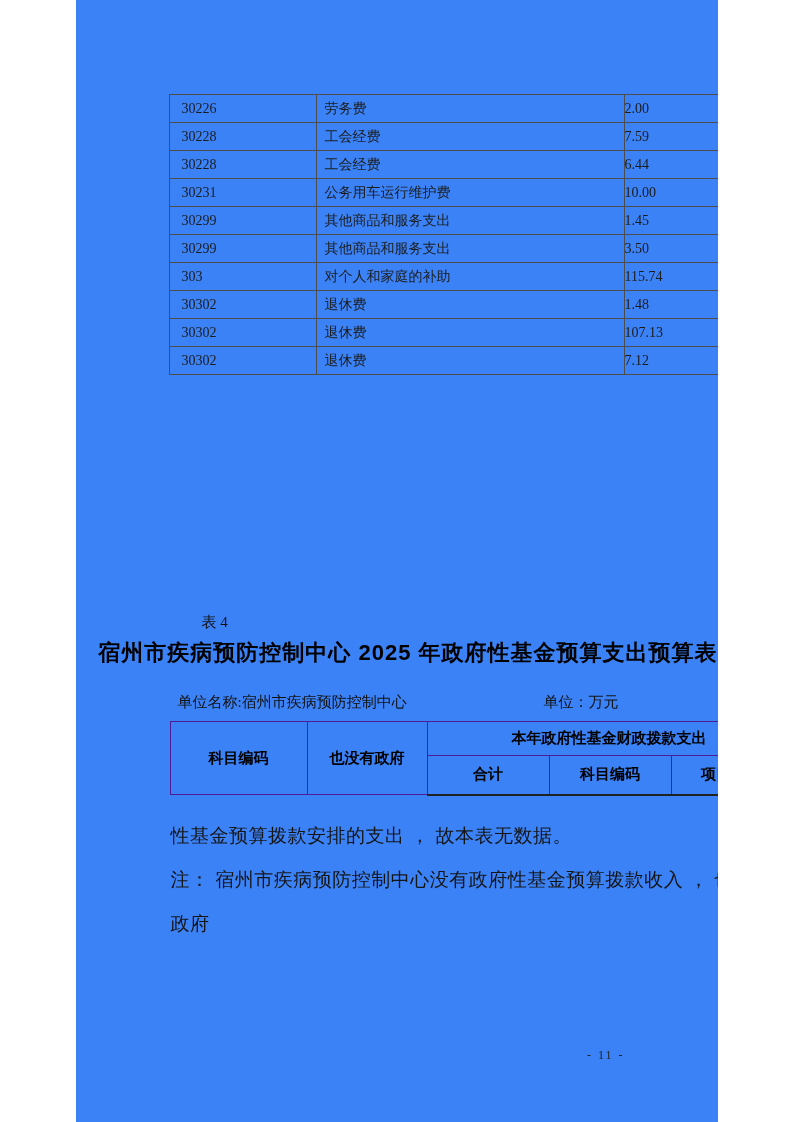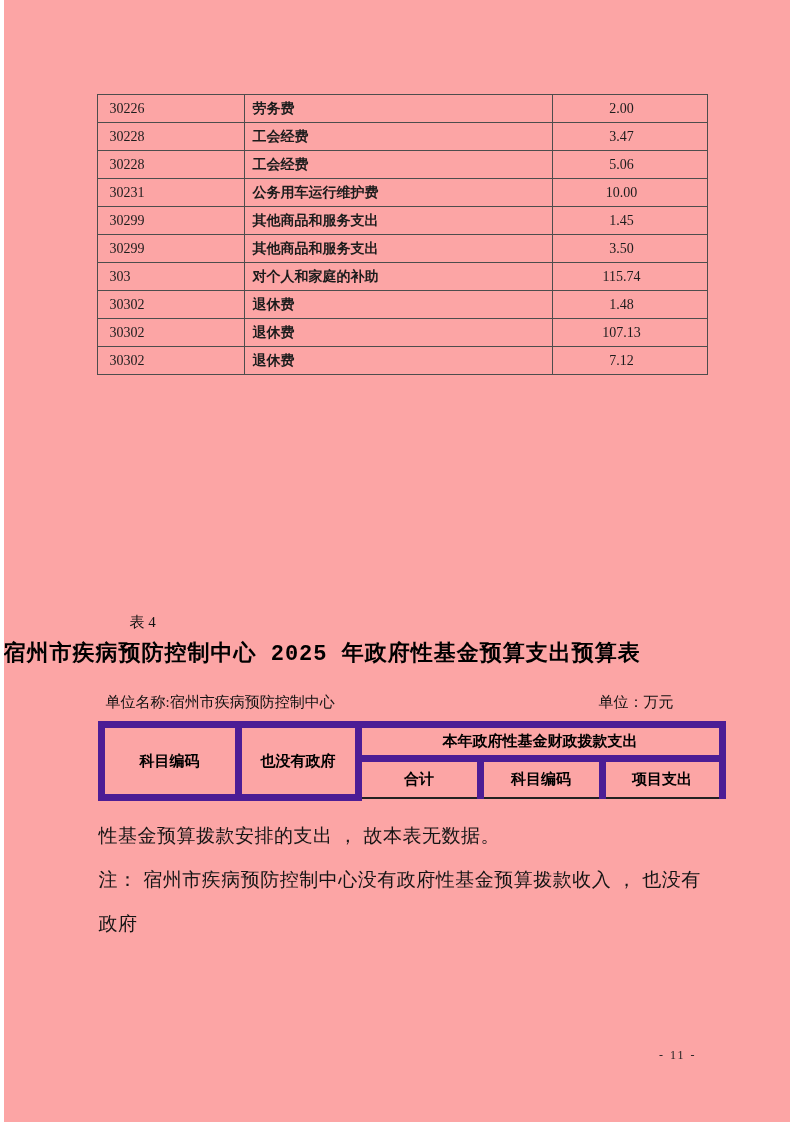--- a/index.html
+++ b/index.html
@@ -1,72 +1,72 @@
 <!DOCTYPE html>
 <html><head>
 <meta charset="utf-8">
 <style>
   * { margin:0; padding:0; box-sizing:border-box; }
   html,body { background:#ffffff; }
   .page {
     position:relative;
-    width:786px; height:1122px;
-    background:#fca5a5;
+    width:642px; height:1122px;
+    background:#3b82f6;
     margin:0 auto;
     overflow:hidden;
     color:#1a1a1a;
   }
   
   .t1-wrap { position:absolute; left:93px; top:94px; }
   table.t1 {
     border-collapse:collapse; table-layout:fixed; width:610px;
     font-family:"Liberation Serif","DejaVu Serif",serif;
     font-size:14px; color:#1c1c1c;
   }
   table.t1 td {
     border:1px solid #4d4d4d;
     height:28px; vertical-align:middle;
     overflow:hidden; white-space:nowrap;
   }
   table.t1 td.c-code { padding-left:12px; }
-  table.t1 td.c-name { padding-left:8px;font-weight:bold; }
-  table.t1 td.c-val  { text-align:center; padding-right:16px; }
+  table.t1 td.c-name { padding-left:8px; }
+  table.t1 td.c-val  { text-align:left; padding-right:16px; }
 
   
   .table-label {
     position:absolute; left:102px; top:613px;
     font-family:"Liberation Serif","DejaVu Serif",serif;
     font-size:15px; color:#111;margin-left:24px;
   }
   .sec-title {
     position:absolute; left:0; right:0; top:638px;
-    text-align:left;
-    font-family:Liberation Mono, monospace;
+    text-align:right;
+    font-family:Liberation Sans, sans-serif;
     font-weight:bold; font-size:22px; letter-spacing:1px; color:#000;
   }
   .unit-row-left {
     position:absolute; left:102px; top:693px;
     font-family:"Liberation Serif","DejaVu Serif",serif;
     font-size:15px; color:#111;
   }
   .unit-row-right {
-    position:absolute; right:116px; top:693px;
+    position:absolute; right:99px; top:693px;
     font-family:"Liberation Serif","DejaVu Serif",serif;
     font-size:15px; color:#111;
   }
 
   
   .t2-wrap { position:absolute; left:94px; top:721px; }
   table.t2 {
     border-collapse:collapse; table-layout:fixed; width:621px;
     font-family:"Liberation Sans","DejaVu Sans",sans-serif;
     font-weight:bold; font-size:15px; color:#000;
   }
   table.t2 td {
-    border:7px solid #4c1d95;
+    border:1px solid #4c1d95;
     text-align:center; vertical-align:middle;
     overflow:hidden; white-space:nowrap;
   }
   table.t2 tr.r1 td { height:34px; }
   table.t2 tr.r2 td { height:39px; }
   table.t2 tr.r2 td { border-bottom:2px solid #222; }
 
   
   .note {
     position:absolute; left:95px; top:814px; width:614px;
@@ -96,26 +96,26 @@
         </colgroup>
       <tbody>
         <tr>
           <td class="c-code">30226</td>
           <td class="c-name">劳务费</td>
           <td class="c-val">2.00</td>
         </tr>
         <tr>
           <td class="c-code">30228</td>
           <td class="c-name">工会经费</td>
-          <td class="c-val">3.47</td>
+          <td class="c-val">7.59</td>
         </tr>
         <tr>
           <td class="c-code">30228</td>
           <td class="c-name">工会经费</td>
-          <td class="c-val">5.06</td>
+          <td class="c-val">6.44</td>
         </tr>
         <tr>
           <td class="c-code">30231</td>
           <td class="c-name">公务用车运行维护费</td>
           <td class="c-val">10.00</td>
         </tr>
         <tr>
           <td class="c-code">30299</td>
           <td class="c-name">其他商品和服务支出</td>
           <td class="c-val">1.45</td>

